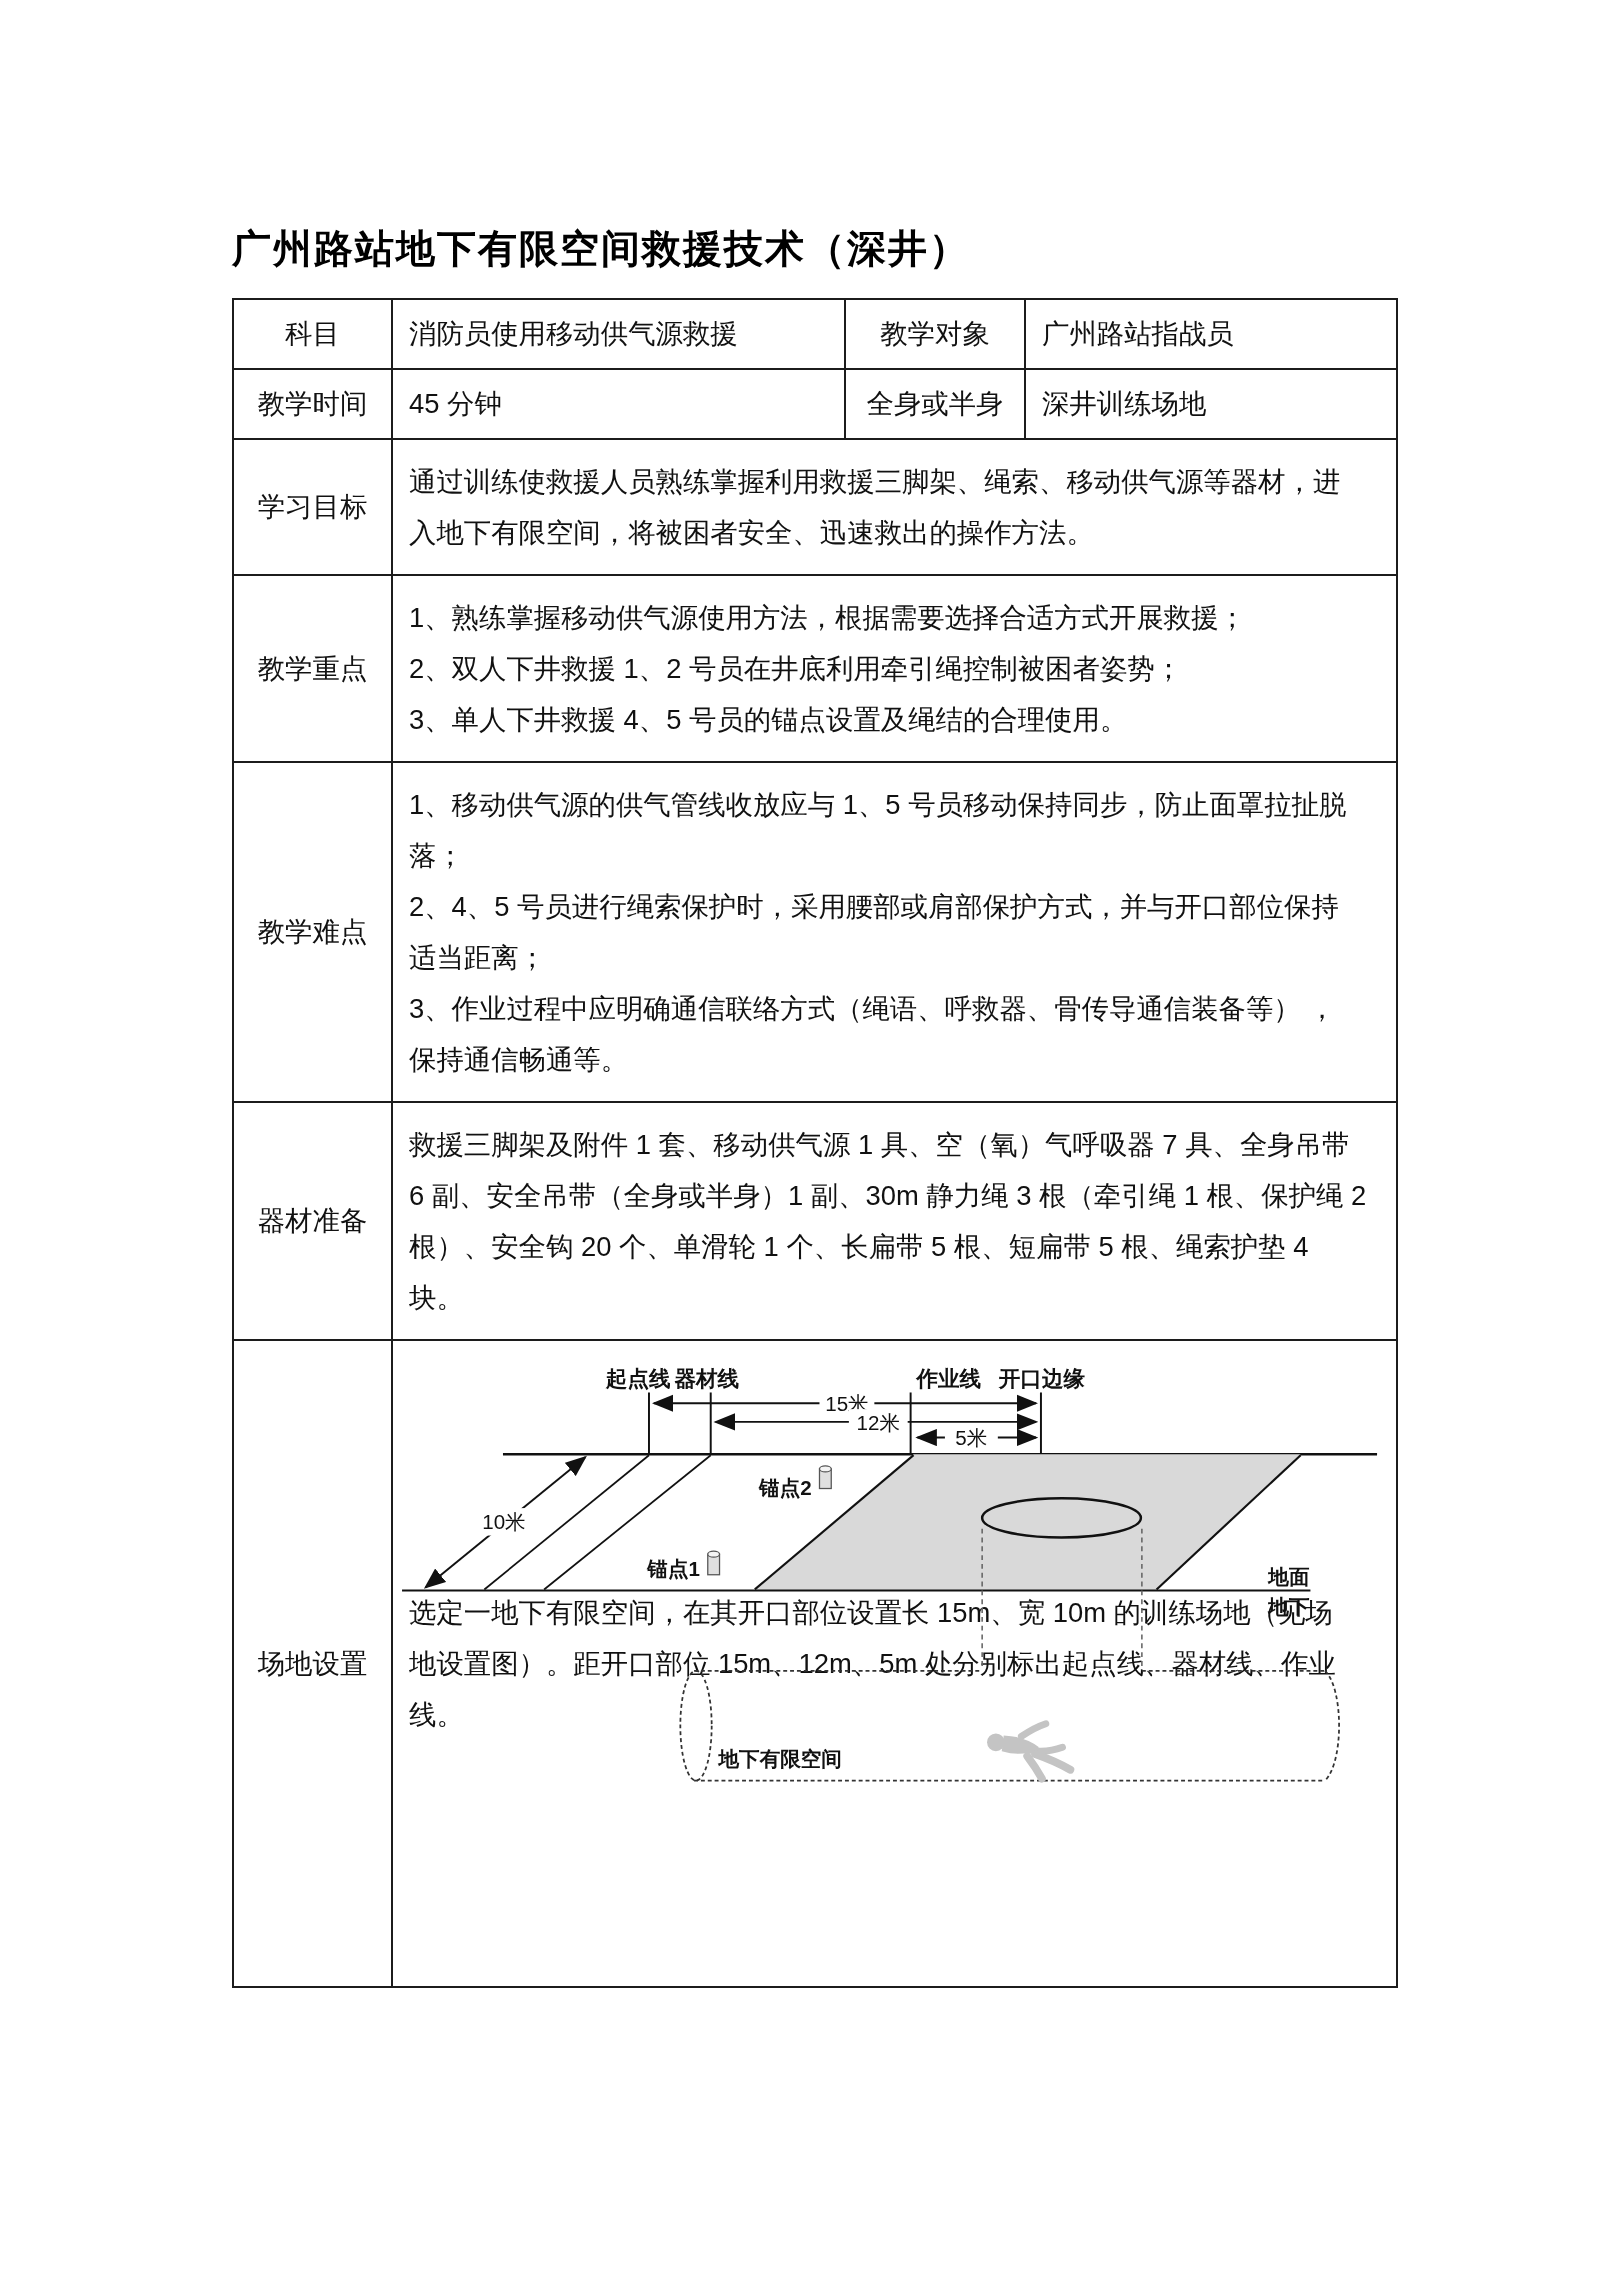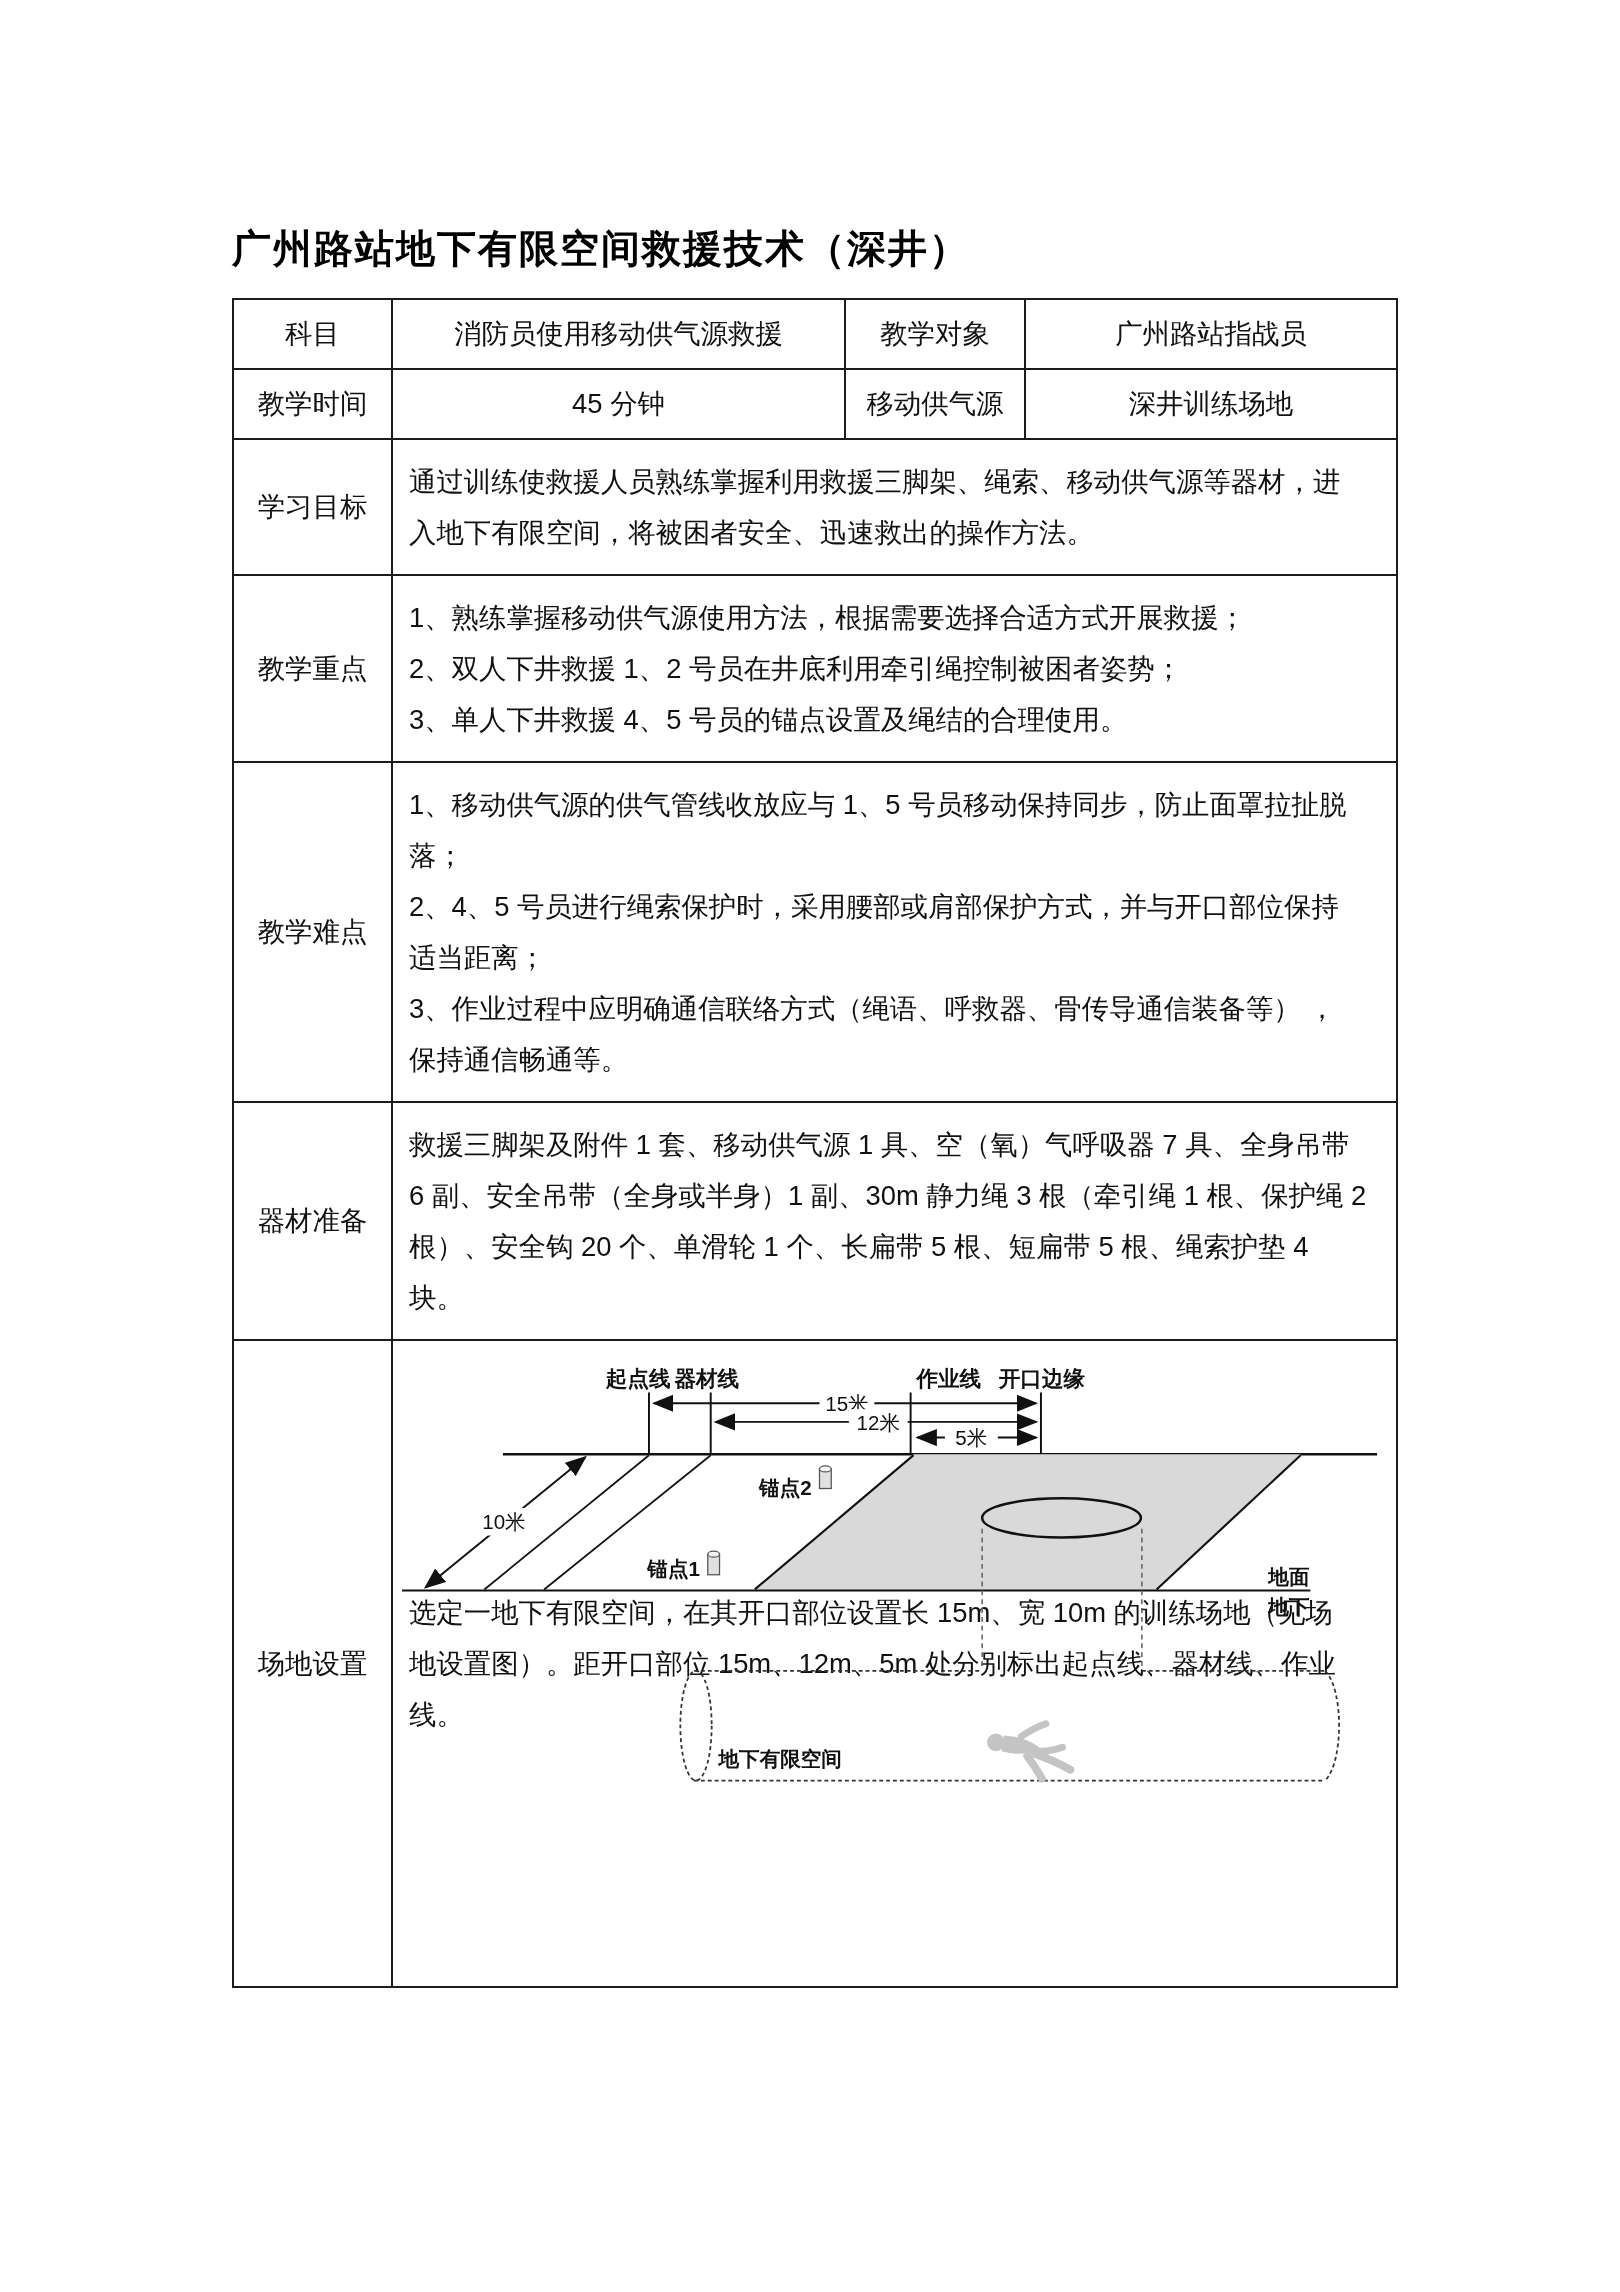--- a/index.html
+++ b/index.html
@@ -22,21 +22,21 @@
     border:2.9px solid #1c1c1c;
     font-size:27.4px;
   }
   table.lesson td{
     border:2px solid #1c1c1c;
     vertical-align:middle;
     padding:16px;
   }
   tr.sep td{border-bottom-width:2.9px;}
   td.lbl{text-align:center;}
-  td.val{text-align:center;}
+  td.val{text-align:left;}
   td.content{padding:5.9px 27.4px 5.9px 36px;}
   td.content .ln{line-height:51px;white-space:nowrap;overflow:hidden;}
   td.content-top{vertical-align:top;padding:9.8px 27.4px 5.9px 36px;}
   td.content-top .ln{line-height:51px;white-space:nowrap;overflow:hidden;}
   svg.diagram{position:absolute;left:392px;top:1367px;width:1000px;height:488px;}
   svg.diagram text{
     font-family:"Liberation Sans","DejaVu Sans",sans-serif;
     fill:#111;
   }
   .dlabel{font-size:22px;font-weight:700;}
@@ -60,21 +60,21 @@
     <tbody>
       <tr style="height:44px">
         <td class="lbl">科目</td>
         <td class="val">消防员使用移动供气源救援</td>
         <td class="lbl">教学对象</td>
         <td class="val">广州路站指战员</td>
       </tr>
       <tr style="height:43px" class="sep">
         <td class="lbl">教学时间</td>
         <td class="val">45 分钟</td>
-        <td class="lbl">移动供气源</td>
+        <td class="lbl">全身或半身</td>
         <td class="val">深井训练场地</td>
       </tr>
 
       <tr style="height:133px">
         <td class="lbl">学习目标</td>
         <td class="content" colspan="3">
           <div class="ln">通过训练使救援人员熟练掌握利用救援三脚架、绳索、移动供气源等器材，进</div>
           <div class="ln">入地下有限空间，将被困者安全、迅速救出的操作方法。</div>
         </td>
       </tr>

